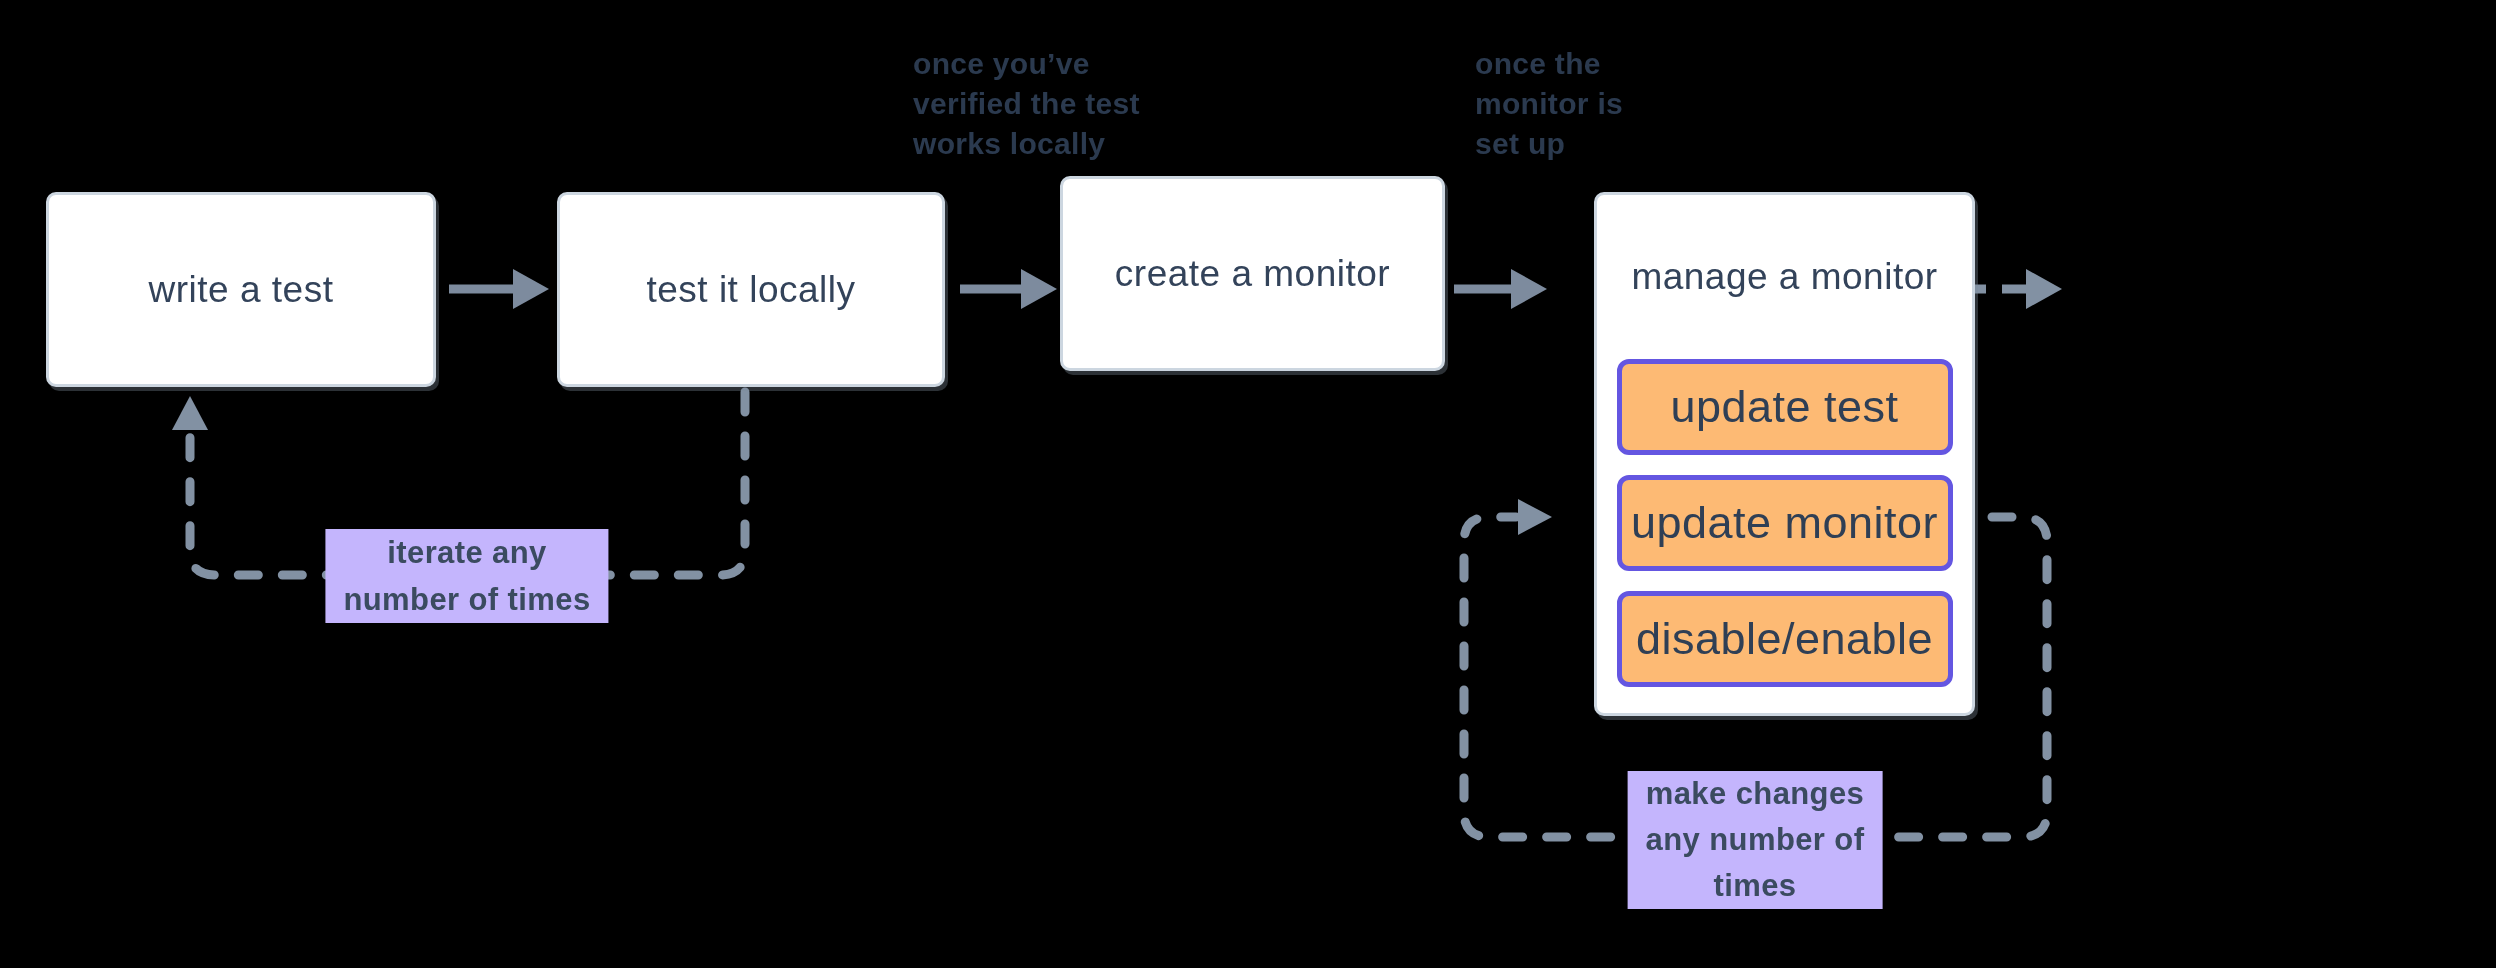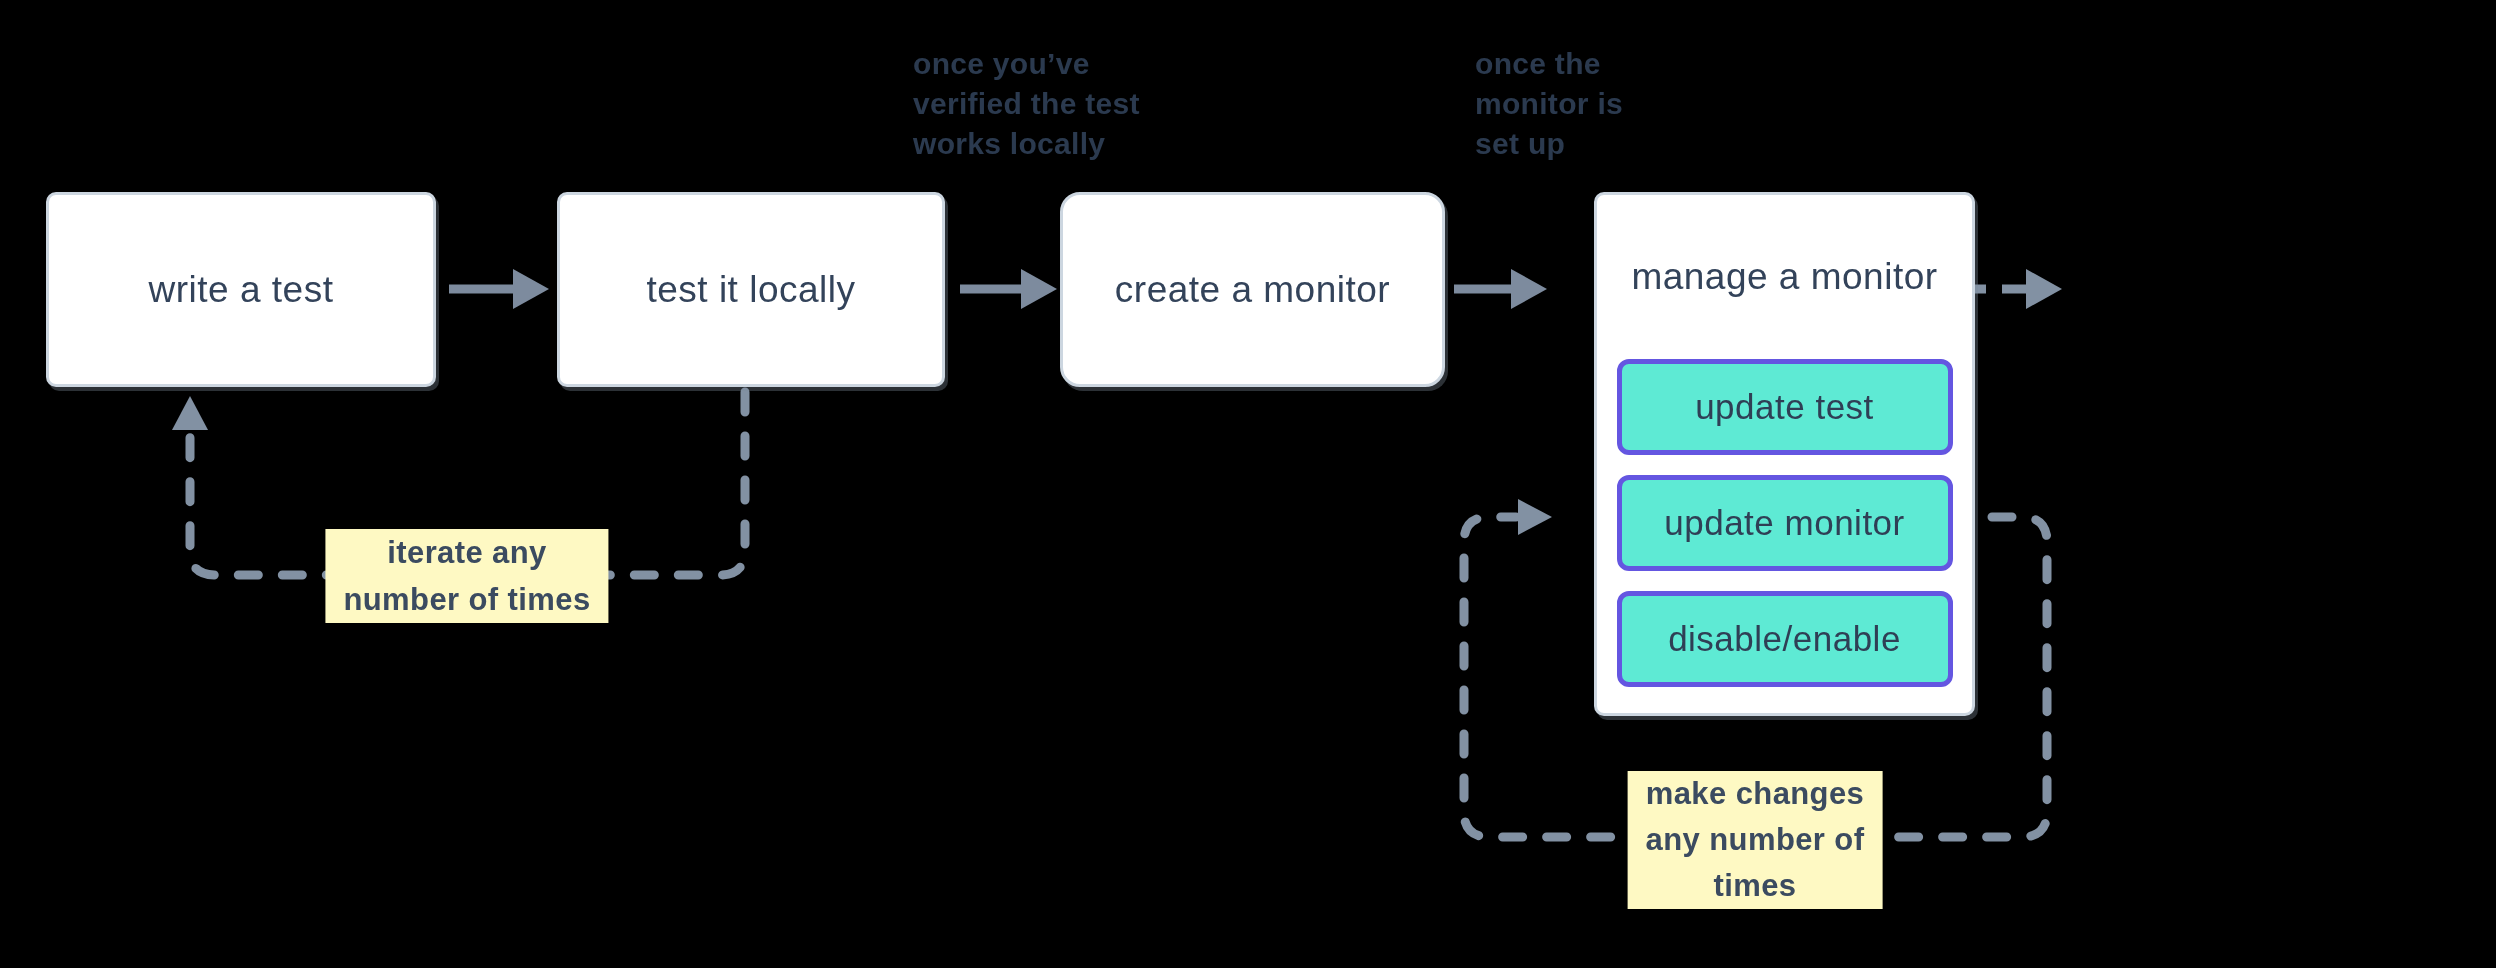--- a/index.html
+++ b/index.html
@@ -23,59 +23,59 @@
     display:flex;align-items:center;justify-content:center;
     color:#33435a;
     font-size:37px;
     font-weight:500;
     letter-spacing:0.5px;
     box-sizing:border-box;
   }
   .step.simple{height:195px;}
   #step-write   {left:46px;  top:192px; width:390px;}
   #step-test    {left:557px; top:192px; width:388px;}
-  #step-create  {left:1060px;top:192px; width:385px;border-radius:20px;}
+  #step-create  {left:1060px;top:176px; width:385px;}
   #step-delete  {left:2079px;top:192px; width:382px;}
 
   
   #step-manage{
     left:1564px;top:192px;width:381px;height:524px;
     flex-direction:column;justify-content:flex-start;margin-left:30px;
   }
   #step-manage .step-title{
     height:164px;display:flex;align-items:center;justify-content:center;
   }
   .sub-actions{display:flex;flex-direction:column;gap:20px;}
   .sub-btn{
     width:336px;height:96px;
     box-sizing:border-box;
-    background:#5eead4;
+    background:#fdba74;
     border:5px solid #6456e1;
     border-radius:12px;
     display:flex;align-items:center;justify-content:center;
-    color:#2f3f55;font-size:35px;font-weight:500;letter-spacing:0.5px;
+    color:#2f3f55;font-size:45px;font-weight:500;letter-spacing:0.5px;
   }
 
   
   .annotation{
     position:absolute;top:44px;
     color:#2b3a4f;
     font-size:30px;font-weight:600;
     line-height:40px;letter-spacing:0.3px;
     white-space:nowrap;
   }
   #annotation-verified{left:913px;}
   #annotation-setup{left:1443px;margin-left:32px;}
   .annotation span{display:block;}
 
   
   .loop-label{
     position:absolute;
     transform:translateX(-50%);
-    background:#fef9c3;
+    background:#c4b5fd;
     color:#3b4b60;
     font-size:31px;font-weight:700;letter-spacing:0.4px;
     text-align:center;
     padding:0 18px;
     white-space:nowrap;
   }
   #loop-label-iterate{left:467px;top:529px;line-height:47px;}
   #loop-label-changes{left:1755px;top:771px;line-height:46px;}
   .loop-label span{display:block;}
 </style>

